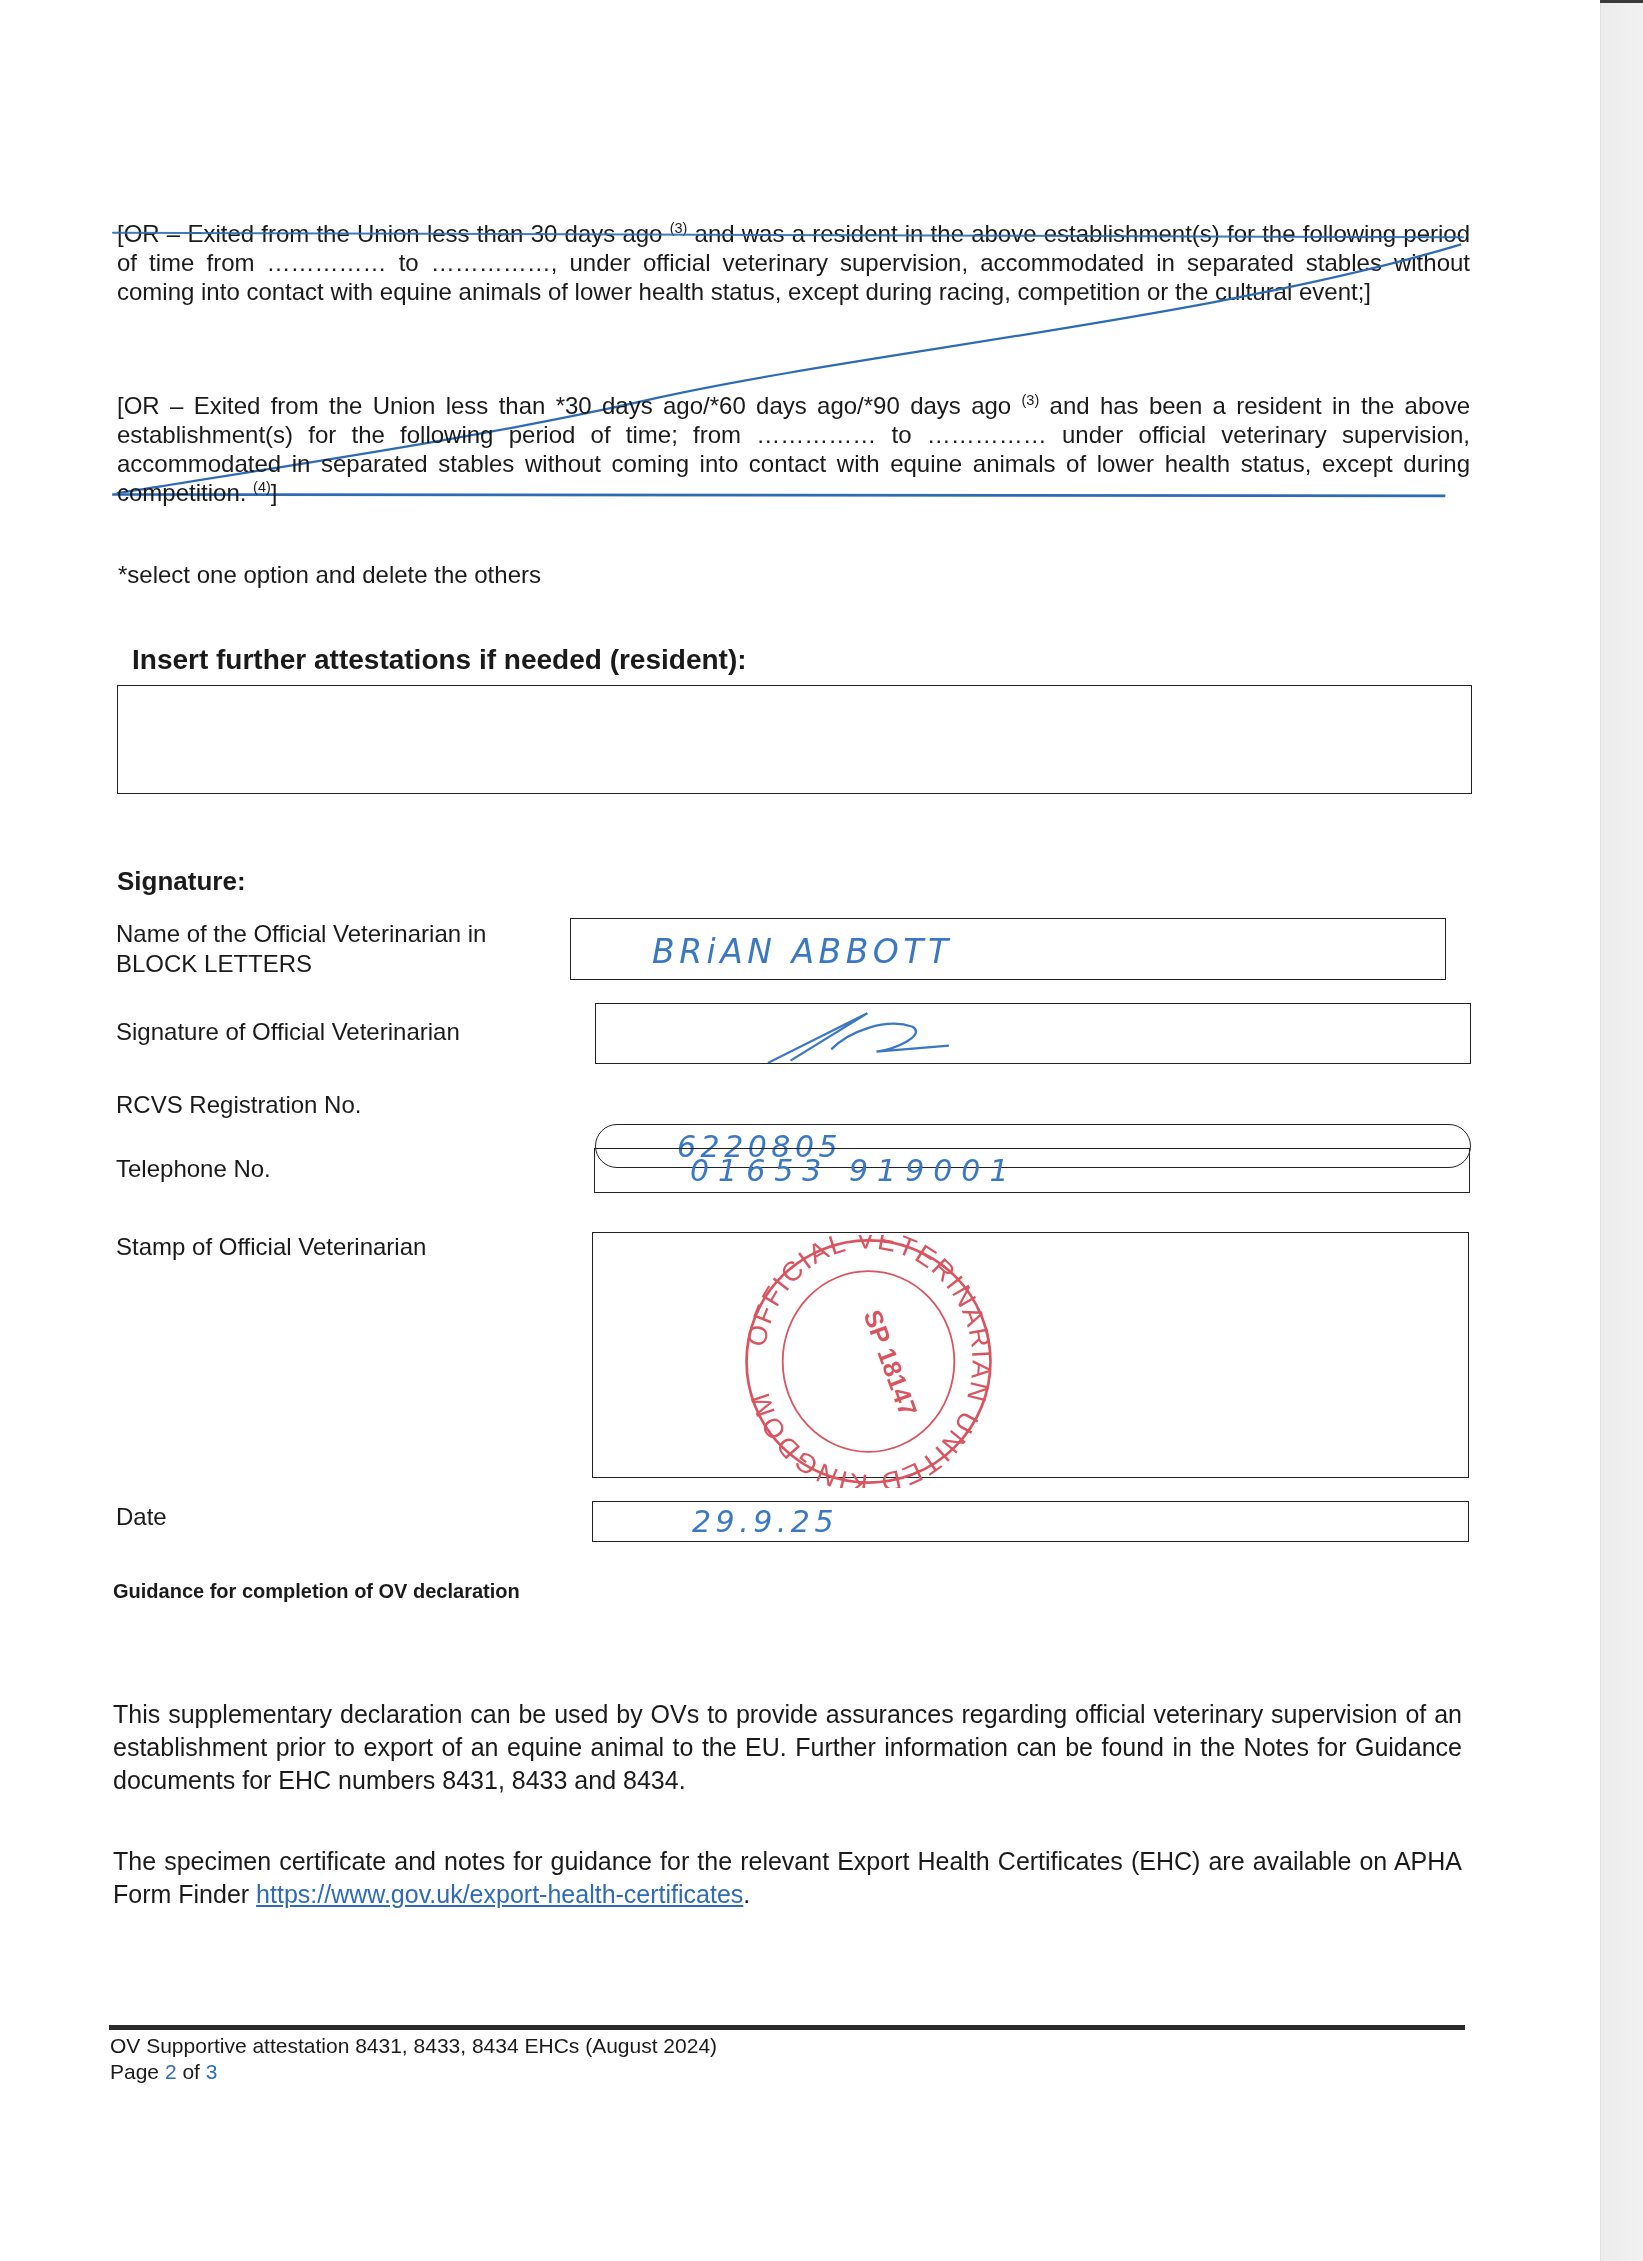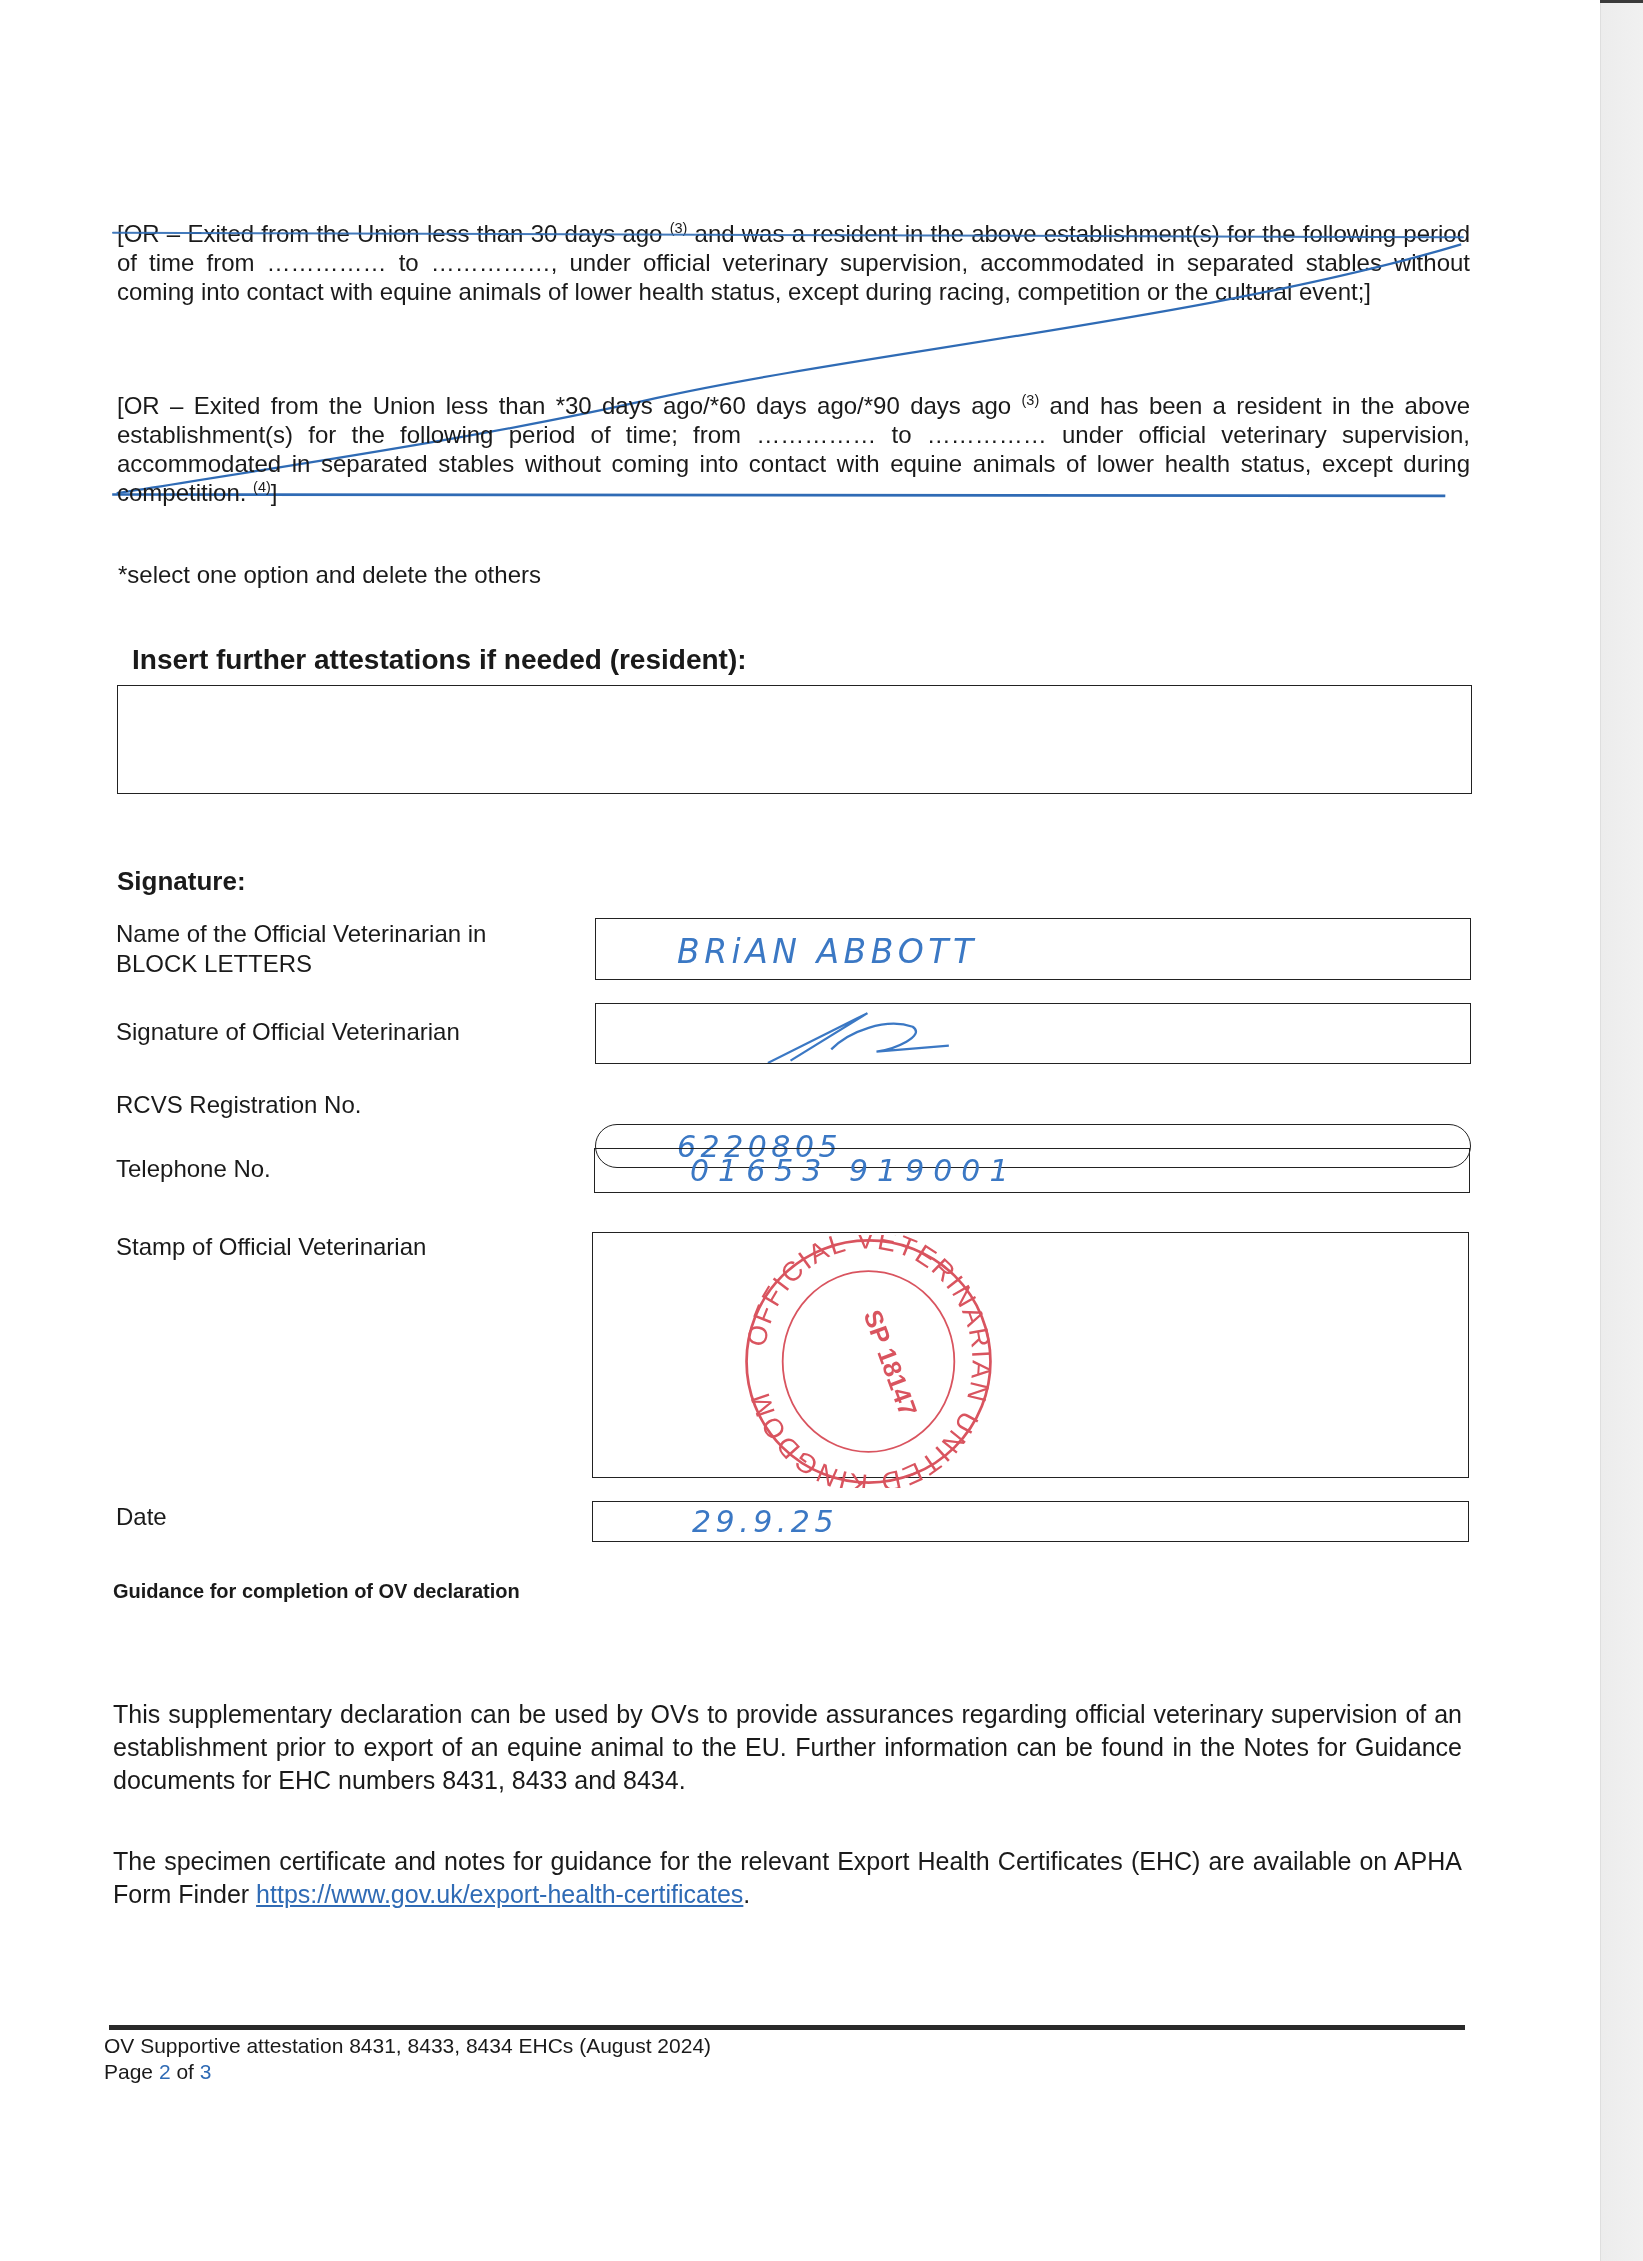--- a/index.html
+++ b/index.html
@@ -39,21 +39,21 @@
     position: absolute; left: 733px; top: 1235px; width: 271px; height: 253px;
   }
 
   .h-guid { position: absolute; left: 113px; top: 1580px; font-size: 20px; font-weight: bold; }
   .gpara {
     position: absolute; left: 113px; width: 1349px; font-size: 25px; line-height: 33px; text-align: justify;
   }
   .link { color: #2f6bb5; text-decoration: underline; }
 
   .footer-rule { position: absolute; left: 109px; top: 2025px; width: 1356px; height: 4.5px; background: #2a2a2a; }
-  .footer { position: absolute; left: 104px; font-size: 21px; line-height: 25px; }
+  .footer { position: absolute; left: 110px; font-size: 21px; line-height: 25px; }
   .blue { color: #2f6bb5; }
 </style>
 </head>
 <body>
 
 <div class="page">
 
   <div class="para" style="top:219px;">
     <span>[OR – Exited from the Union less than 30 days ago </span><sup>(3)</sup><span> and was a resident in the above establishment(s) for the following period of time from …………… to ……………, under official veterinary supervision, accommodated in separated stables without coming into contact with equine animals of lower health status, except during racing, competition or the cultural event;]</span>
   </div>
@@ -69,21 +69,21 @@
   </div>
 
   <div class="note">*select one option and delete the others</div>
 
   <div class="h-insert">Insert further attestations if needed (resident):</div>
   <div class="box" style="left:117px; top:685px; width:1353px; height:107px;"></div>
 
   <div class="h-sig">Signature:</div>
 
   <div class="label" style="top:919px; width:452px;">Name of the Official Veterinarian in BLOCK LETTERS</div>
-  <div class="box" style="left:595px; top:918px; width:874px; height:60px;">
+  <div class="box" style="left:570px; top:918px; width:874px; height:60px;">
     <div class="hand" style="left:81px; top:12.7px; font-size:33px;">BRiAN ABBOTT</div>
   </div>
 
   <div class="label" style="top:1017px;">Signature of Official Veterinarian</div>
   <div class="box" style="left:595px; top:1003px; width:874px; height:59px;">
     <svg width="874" height="59" style="position:absolute; left:0; top:0;" viewBox="0 0 1932 130">
       <path d="M 380 130 L 600 20 L 430 125 M 520 100 C 560 60, 640 30, 700 50 C 730 70, 660 100, 620 105 C 680 100, 740 95, 780 92" stroke="#3b78c4" stroke-width="5" fill="none"></path>
     </svg>
   </div>
 

